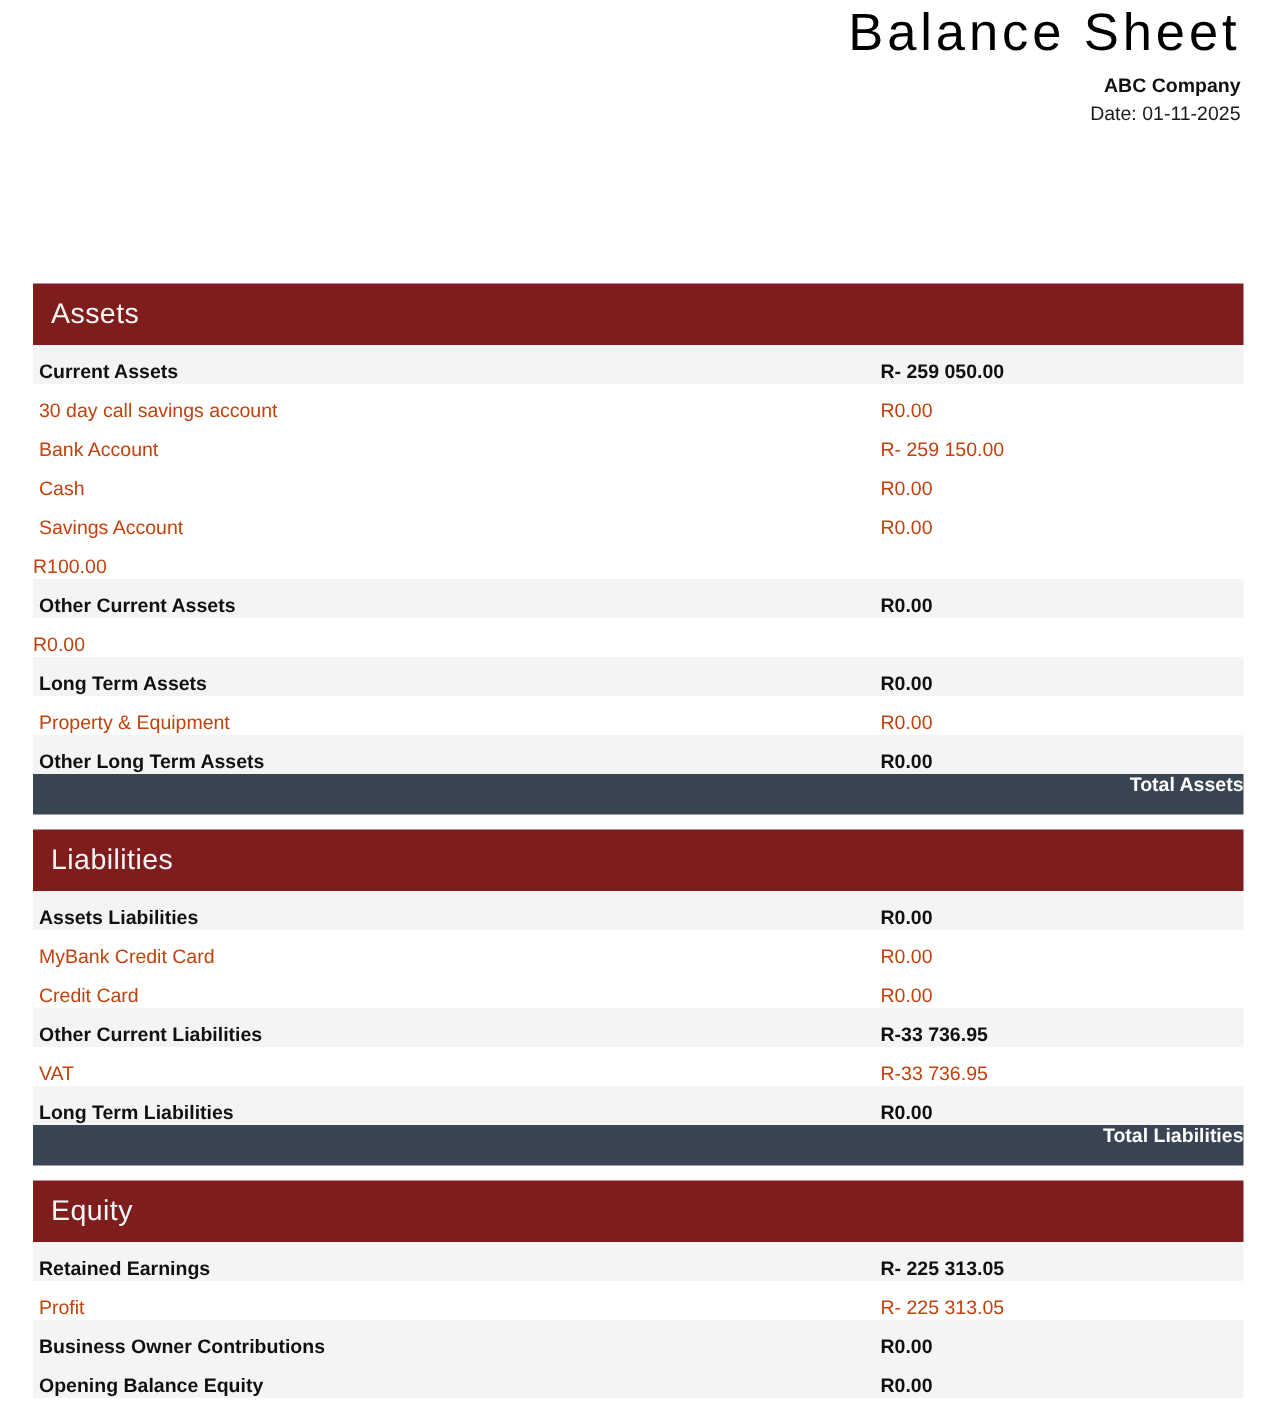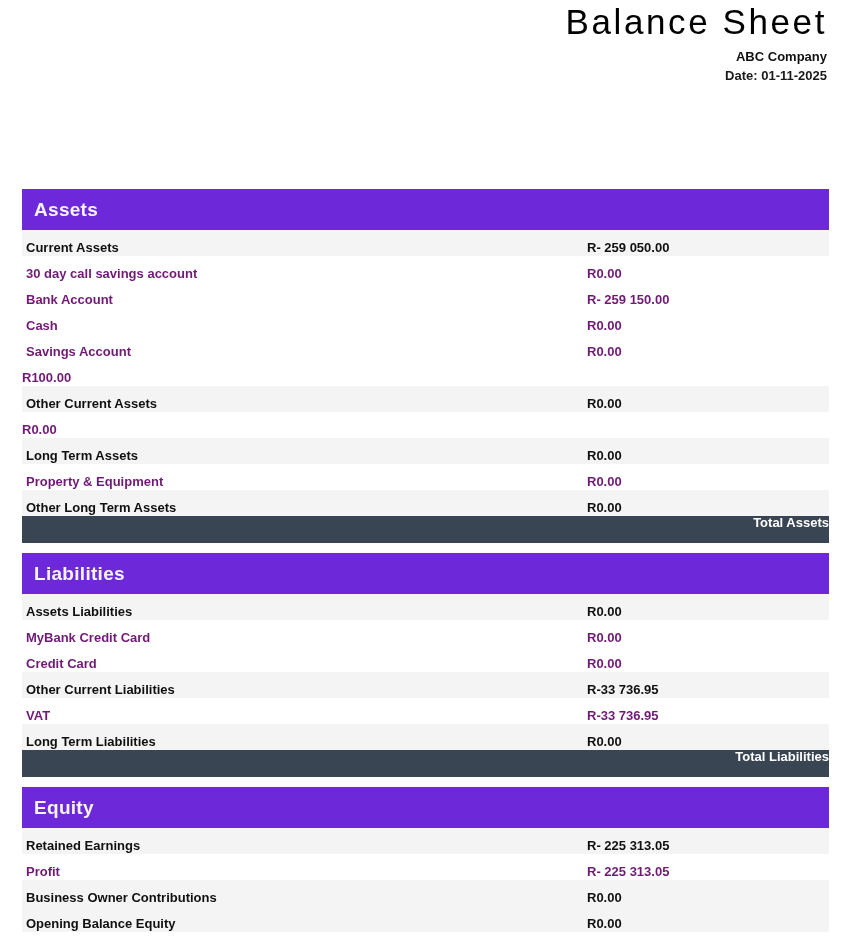--- a/index.html
+++ b/index.html
@@ -38,45 +38,45 @@
   }
   .doc-company {
     font-size: 13px;
     font-weight: bold;
     color: #111111;
     margin-top: 11px;
     line-height: 1.1;
   }
   .doc-date {
     font-size: 13px;
-    font-weight: bold;
+    font-weight: normal;
     color: #1a1a1a;
     margin-top: 5px;
     line-height: 1.1;
     margin-left: 44px;
   }
 
   
   .sheet {
     margin: 0 22px 0 22px;
     width: 807px;
   }
 
   .section {
     margin-top: 10px;
   }
   .section:first-child {
     margin-top: 0;
   }
 
   .section-header {
-    background: #6d28d9;
+    background: #7f1d1d;
     color: #f2f4f6;
     font-size: 19px;
-    font-weight: 700;
+    font-weight: 400;
     letter-spacing: 0.3px;
     padding: 10px 0 10px 12px;
     height: 21px;
     line-height: 21px;
     box-sizing: content-box;
   }
 
   .row {
     display: flex;
     align-items: flex-end;
@@ -106,22 +106,22 @@
   .row.group .value {
     font-weight: bold;
     color: #101010;
   }
 
   .row.item {
     background: #ffffff;
   }
   .row.item .label,
   .row.item .value {
-    font-weight: bold;
-    color: #701a75;
+    font-weight: normal;
+    color: #c2410c;
   }
 
   .row.total {
     background: #3a4553;
     height: 27px;
     flex-direction: column;
   }
   .row.total .label,
   .row.total .value {
     font-weight: bold;

